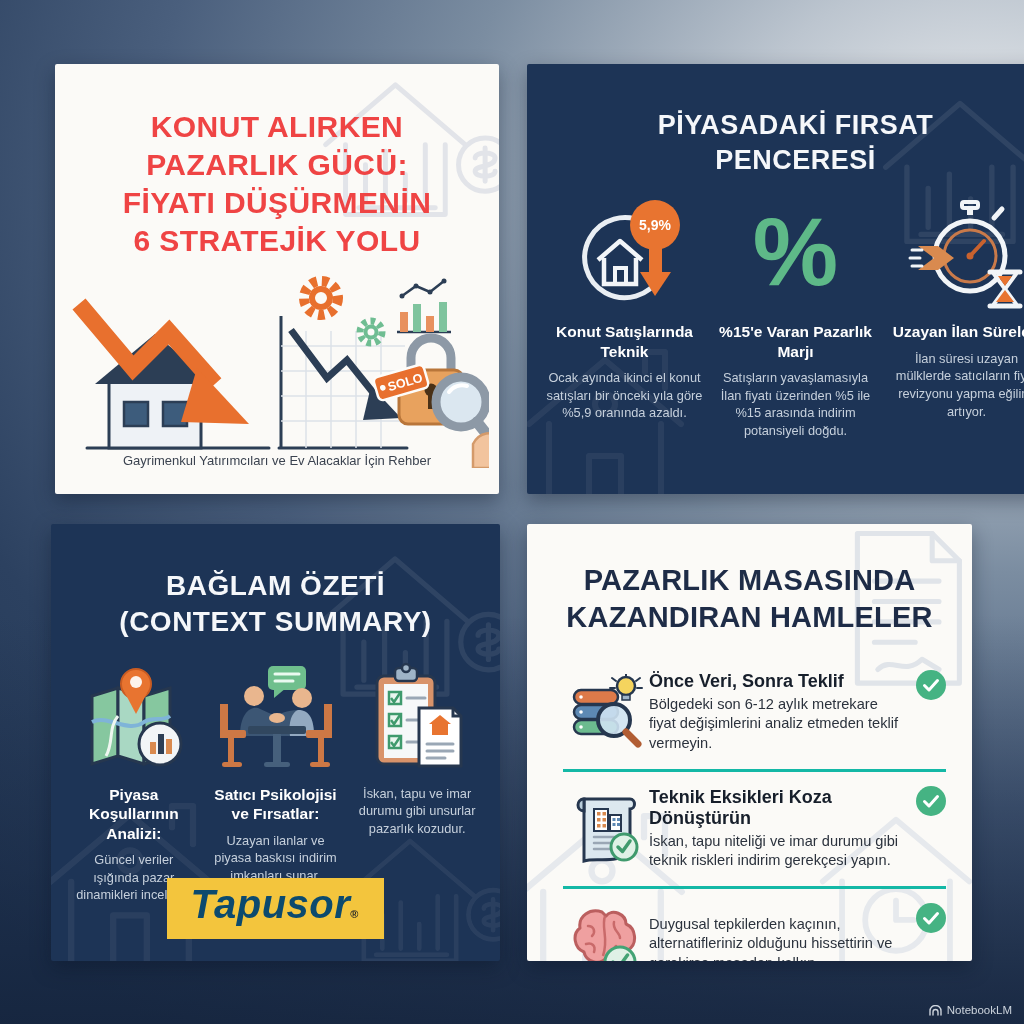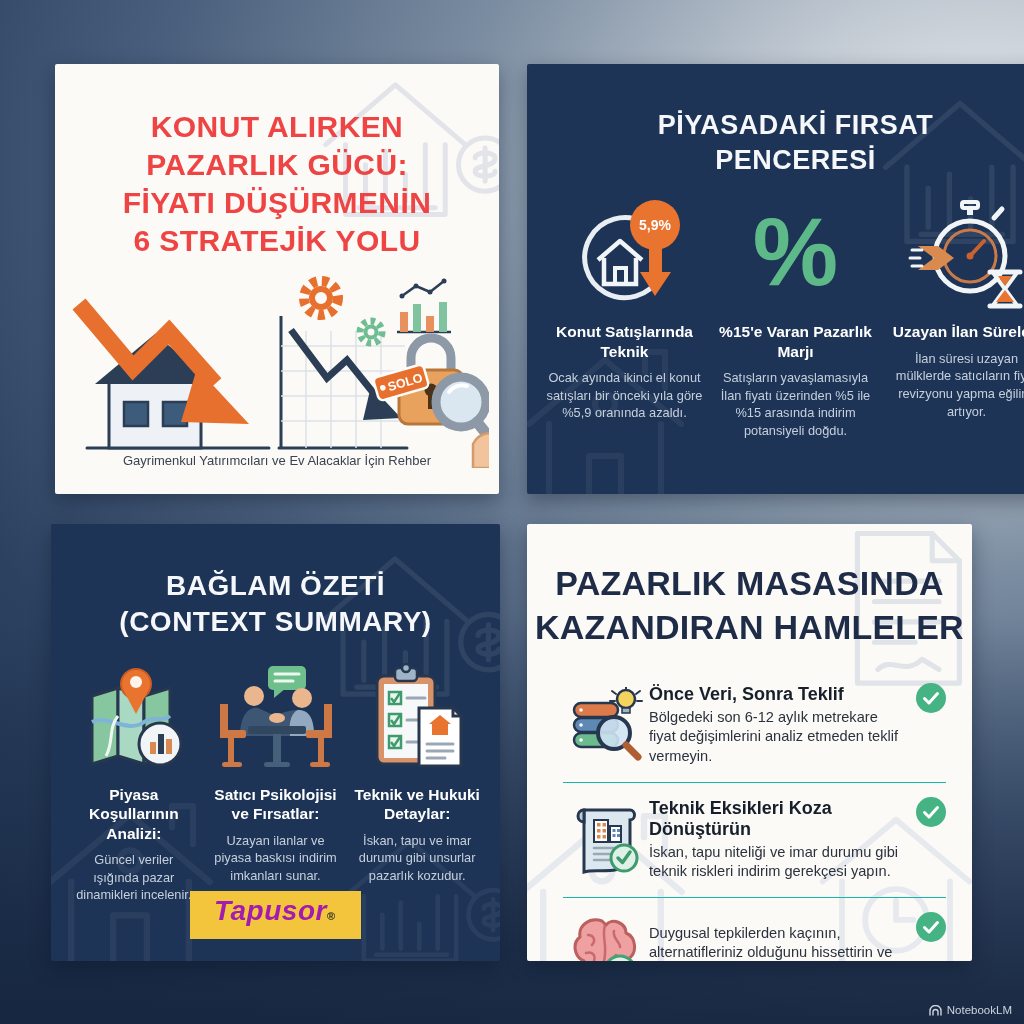--- a/index.html
+++ b/index.html
@@ -34,29 +34,29 @@
   .cols{position:relative;display:flex;padding:18px 12px 0;}
   .col{flex:1;text-align:center;padding:0 7px;}
   .icon-box{height:118px;display:flex;align-items:center;justify-content:center;}
   .col-h{font-size:15.5px;font-weight:700;color:#ffffff;line-height:1.25;margin-top:8px;}
   .col-b{font-size:12.8px;color:#c6d0dc;line-height:1.38;margin-top:8px;}
   .pct{font-size:96px;font-weight:800;color:#5eb988;line-height:1;margin-top:-6px;}
 
   
   .logo-wrap{position:absolute;left:0;right:0;bottom:22px;text-align:center;}
   .logo-box{display:inline-block;background:#f3c53d;padding:4px 26px 12px 24px;}
-  .logo-text{font-size:28px;font-weight:800;font-style:italic;color:#a21caf;letter-spacing:.5px;}
+  .logo-text{font-size:40px;font-weight:800;font-style:italic;color:#0c4a6e;letter-spacing:.5px;}
   .logo-reg{font-size:11px;font-weight:700;font-style:normal;color:#1e2229;vertical-align:baseline;}
 
   
   .c4-title{position:relative;margin-top:38px;text-align:center;font-weight:800;
-    font-size:34px;line-height:1.28;letter-spacing:.2px;color:#1e2c47;}
+    font-size:29px;line-height:1.28;letter-spacing:.2px;color:#1e2c47;}
   .items{position:relative;margin:20px 26px 0 36px;}
   .item{display:flex;align-items:center;position:relative;padding:15px 0 16px;}
-  .item + .item{border-top:1px solid #14b8a6;}
+  .item + .item{border-top:3px solid #14b8a6;}
   .item-icon{width:86px;flex:none;display:flex;justify-content:center;}
   .item-text{flex:1;padding-right:46px;}
   .item-h{font-size:18px;font-weight:800;color:#171f2b;}
   .item-b{font-size:14.6px;color:#2b323d;line-height:1.32;margin-top:3px;}
   .check{position:absolute;right:0;top:14px;}
 
   .page-wm{position:absolute;right:12px;bottom:8px;display:flex;align-items:center;gap:5px;
     color:#ccd3dc;font-size:11.5px;}
 </style>
 </head>
@@ -343,21 +343,20 @@
           </g>
           <g>
             <path d="M58,46 H92 L100,54 V104 H58 Z" fill="#ffffff" stroke="#26374f" stroke-width="3"></path>
             <path d="M92,46 V54 H100" fill="none" stroke="#26374f" stroke-width="3"></path>
             <polygon points="68,62 79,53 90,62" fill="#e87430"></polygon>
             <rect x="71" y="62" width="16" height="11" fill="#e87430"></rect>
             <path d="M66,82 H92 M66,89 H92 M66,96 H84" stroke="#9aa7b5" stroke-width="3" stroke-linecap="round"></path>
           </g>
         </svg>
       </div>
-      <div class="col-h">Teknik ve Hukuki Detaylar:</div>
       <div class="col-b">İskan, tapu ve imar durumu gibi unsurlar pazarlık kozudur.</div>
     </div>
   </div>
 
   <div class="logo-wrap">
     <div class="logo-box">
       <span class="logo-text">Tapusor</span><span class="logo-reg">®</span>
     </div>
   </div>
 </section>

